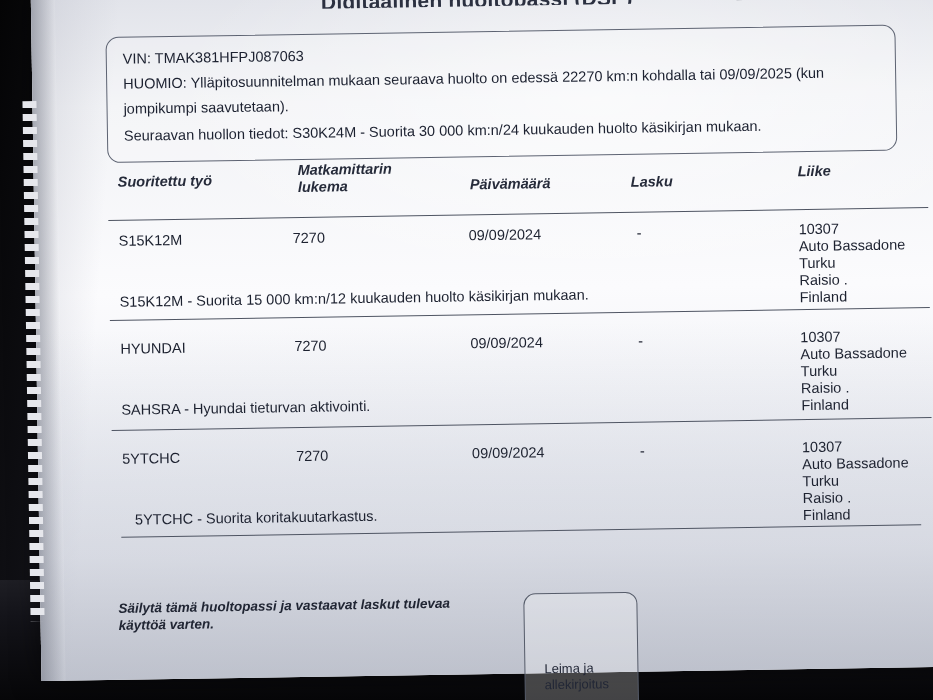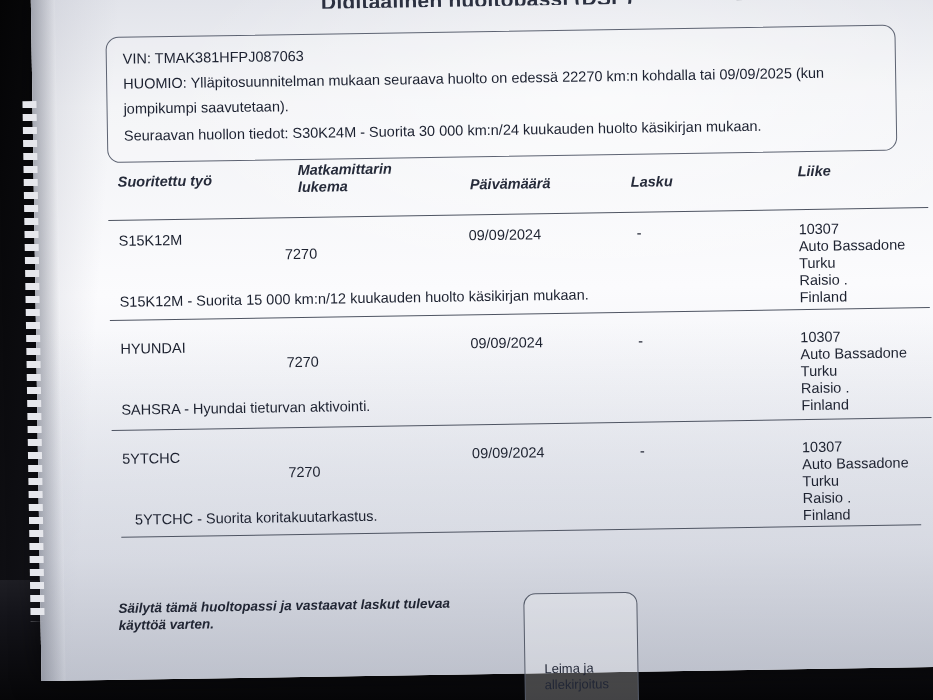--- a/index.html
+++ b/index.html
@@ -188,21 +188,21 @@
   .rule.r3 { top: 365px; width: 800px; left: 8px; }
 
   .row { position: absolute; left: 0; width: 820px; }
   .row .cell {
     position: absolute;
     font-size: 14.5px;
     color: #1d2230;
     line-height: 18px;
   }
   .cell.c-code   { left: 10px; }
-  .cell.c-odo    { left: 176px; margin-top: 16px; }
+  .cell.c-odo    { left: 184px; }
   .cell.c-date   { left: 360px; }
   .cell.c-inv    { left: 528px; }
   .cell.c-shop   { left: 690px; line-height: 17px; }
   .desc {
     position: absolute;
     font-size: 14.5px;
     color: #1d2230;
   }
 
   .row-1 { top: 60px; }

